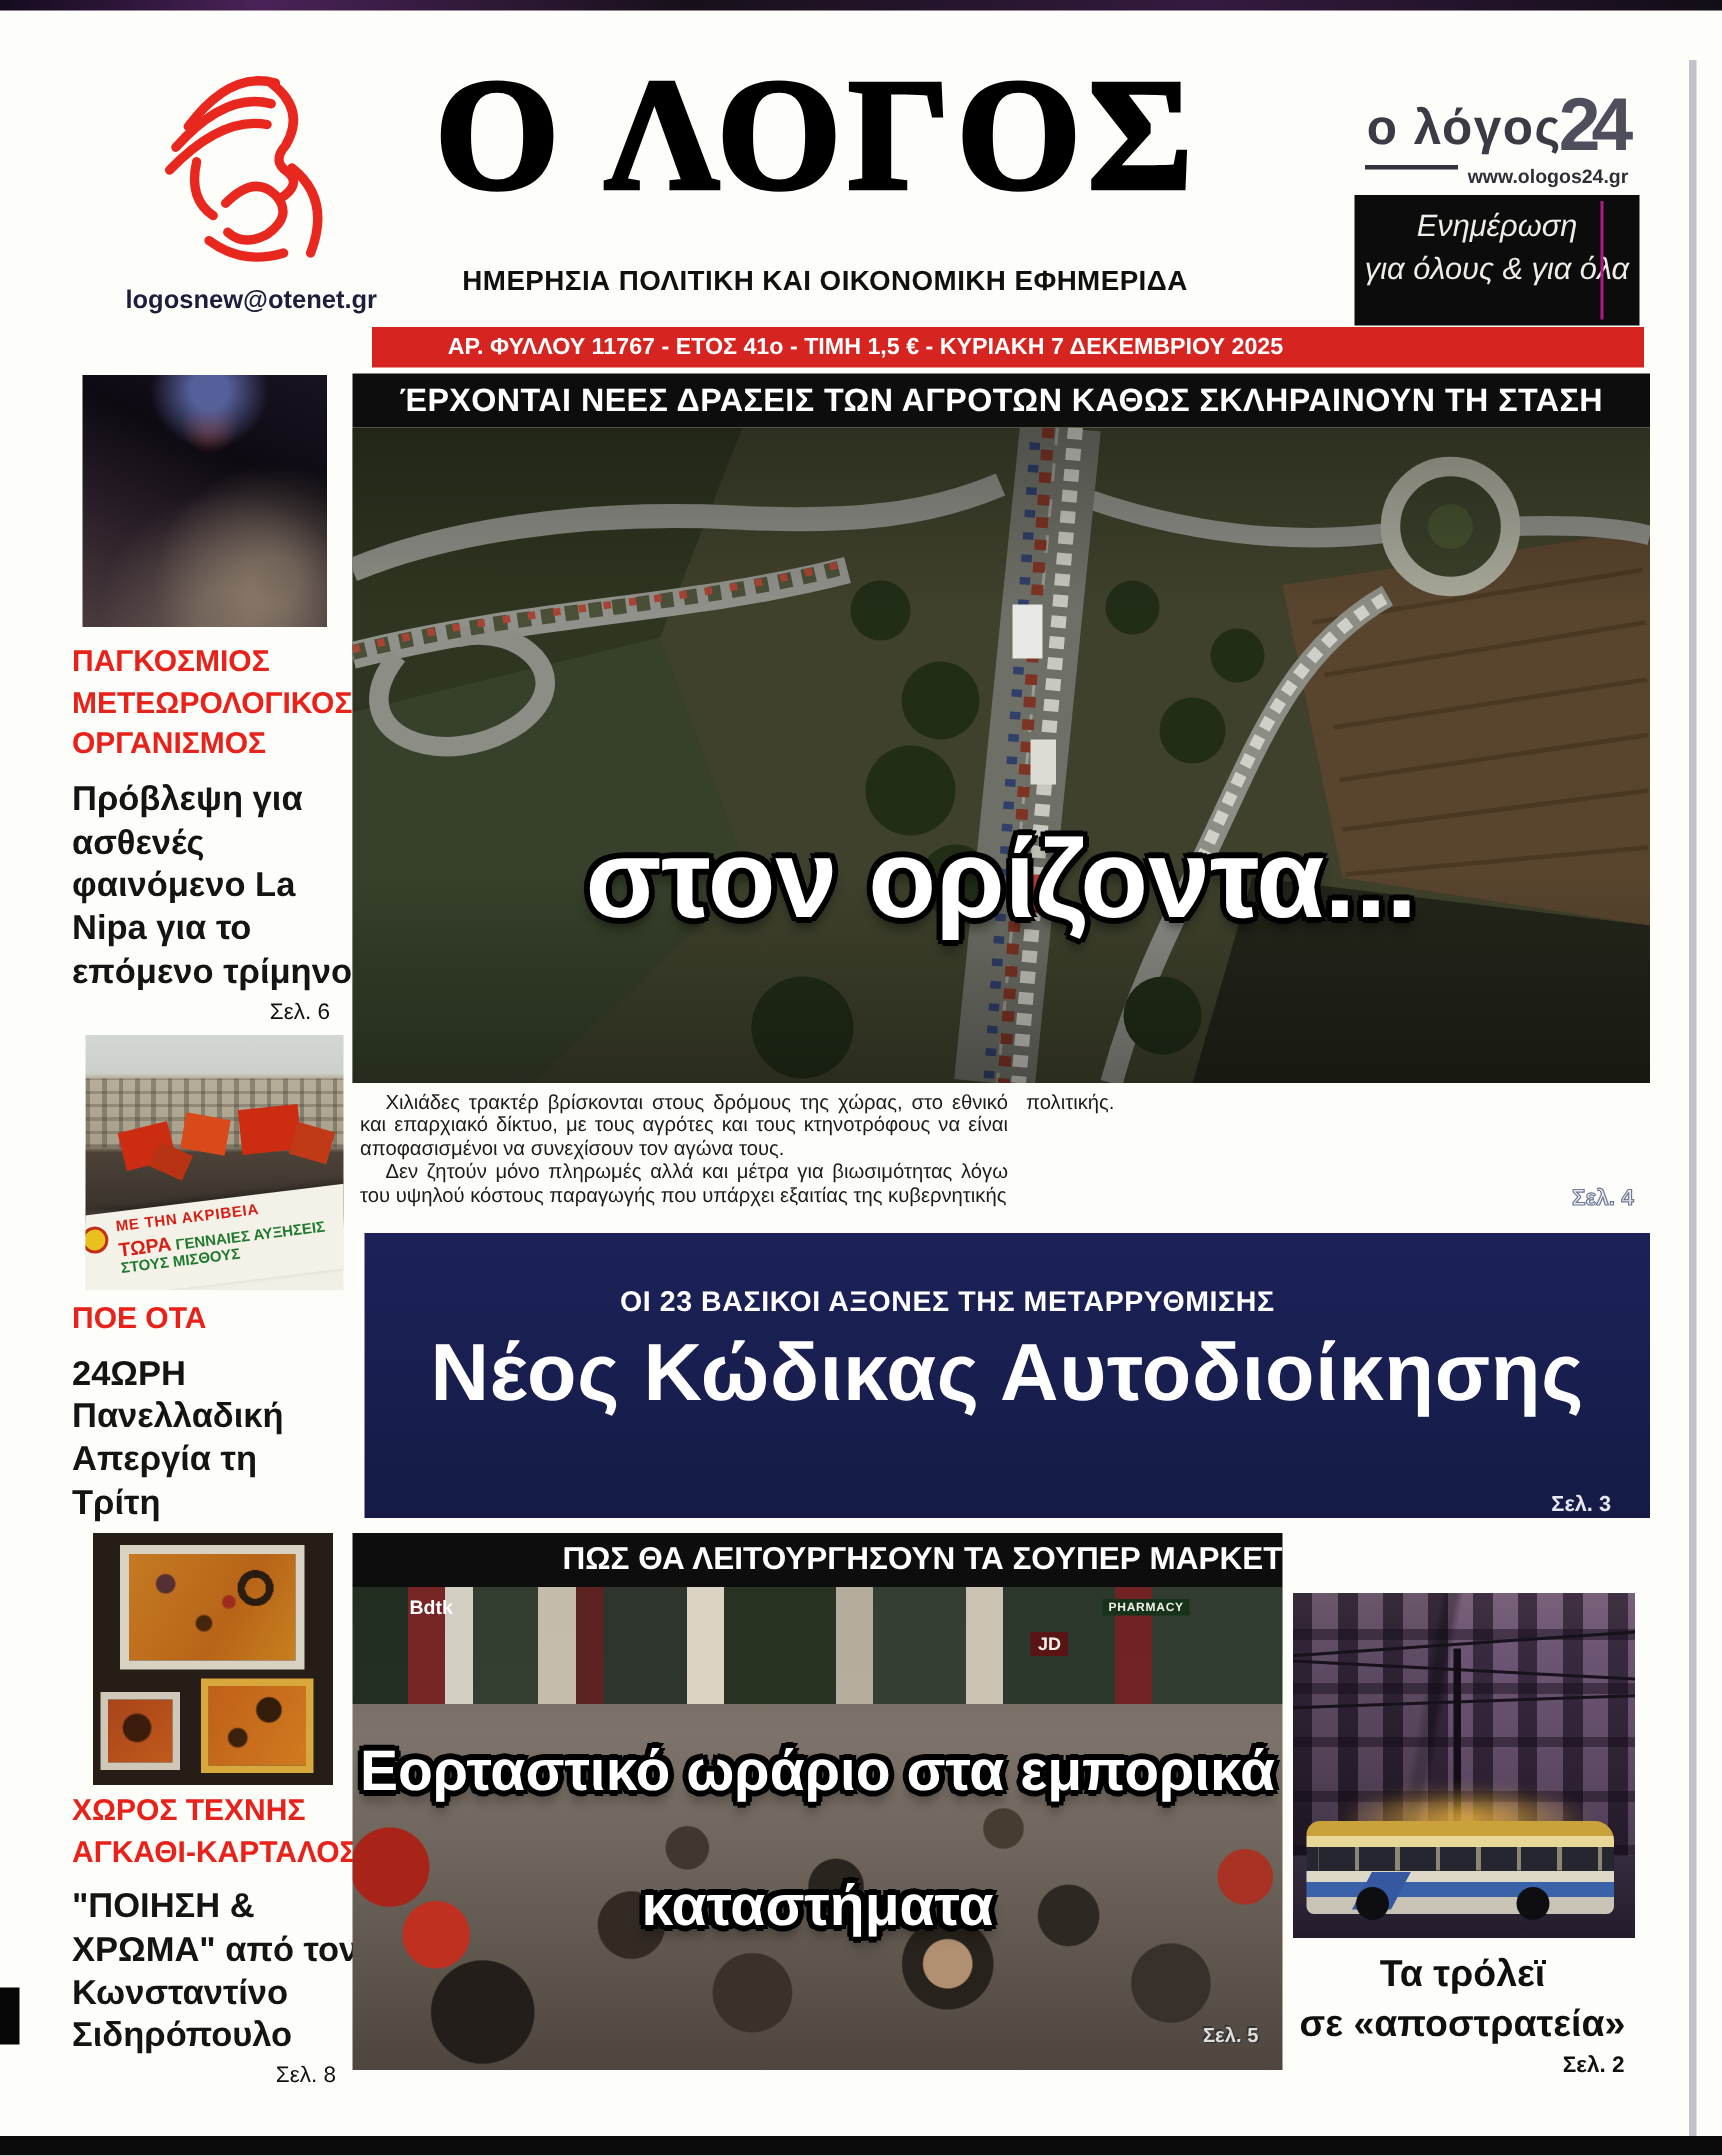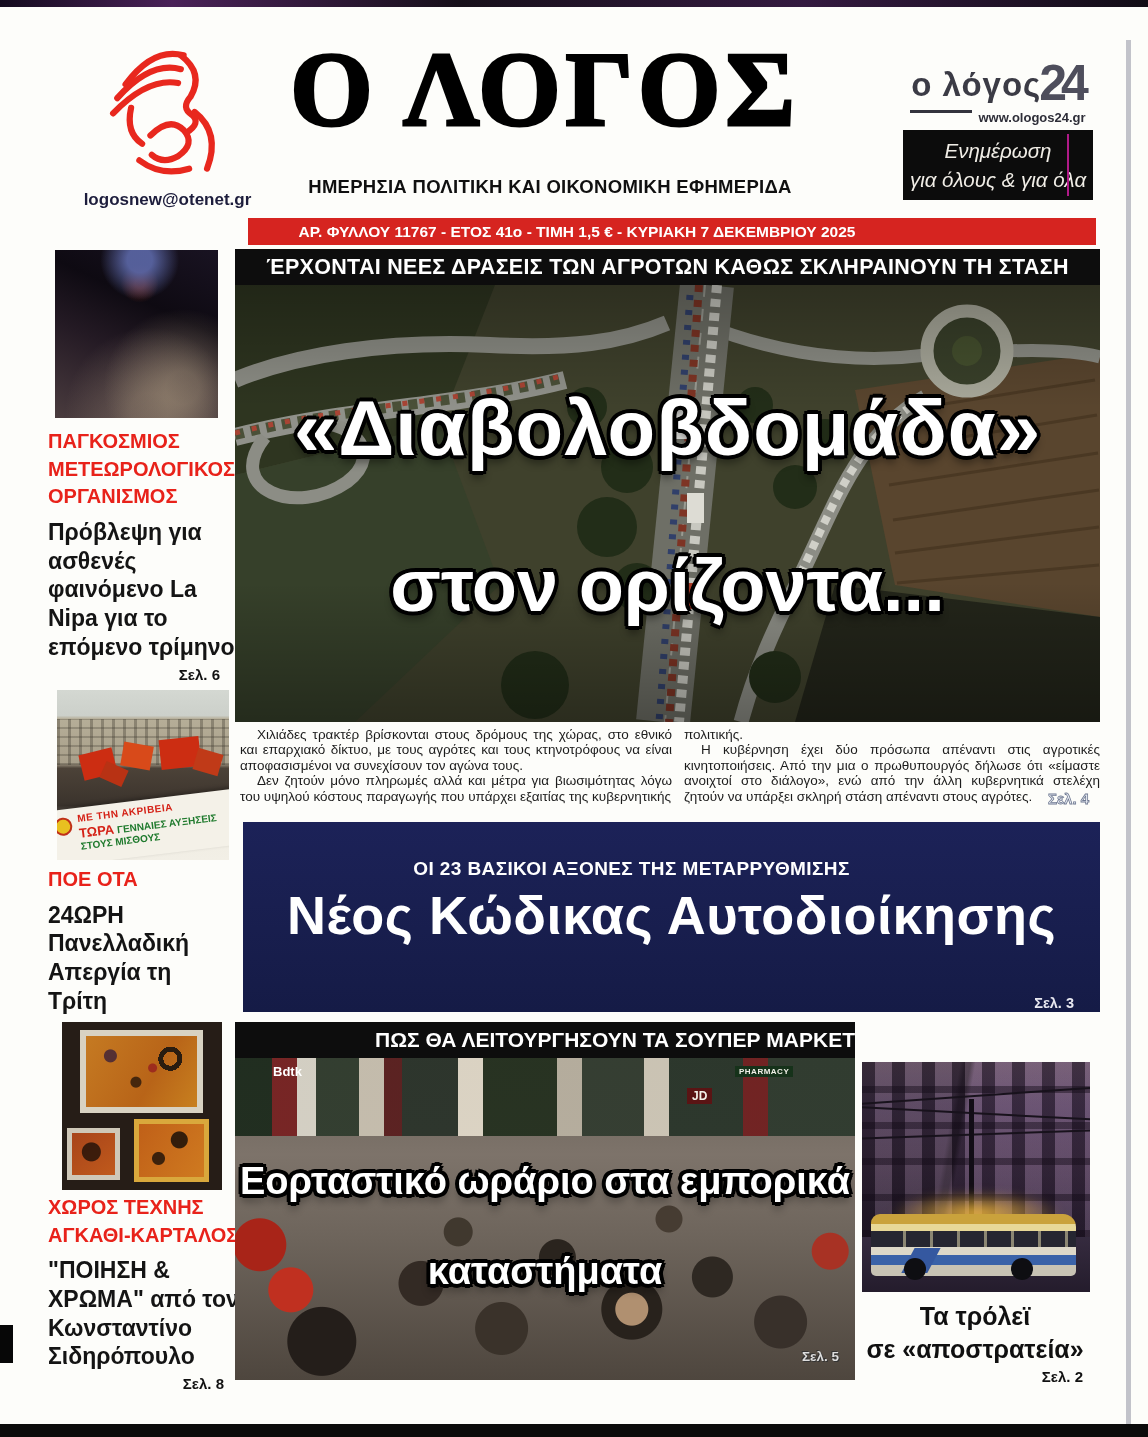--- a/index.html
+++ b/index.html
@@ -26,37 +26,37 @@
            font-weight:bold; font-size:18.5px; color:#101010; letter-spacing:.3px; }
 
   .l24 { position:absolute; left:898px; top:50px; width:200px; text-align:center; }
   .l24-row { position:relative; display:inline-block; }
   .l24-word { font-weight:bold; font-size:33px; color:#3b3b45; letter-spacing:1px; }
   .l24-num { font-weight:bold; font-size:50px; color:#4e4e5c; letter-spacing:-6px;
              position:relative; top:4px; left:-2px; }
   .l24-urlrow { display:flex; justify-content:center; gap:6px; margin-top:2px; }
   .l24-line { width:62px; height:3px; background:#33333d; }
   .l24-url { font-weight:bold; font-size:13px; color:#2e2e38; }
-  .slogan-box { position:absolute; left:903px; top:130px; width:190px; height:70px;
+  .slogan-box { position:absolute; left:903px; top:130px; width:190px; height:87px;
            background:#0c0c0c; color:#f0ede6; font-style:italic; font-size:20.5px;
            line-height:1.4; text-align:center; padding-top:7px; }
   .slogan-line { position:absolute; right:24px; top:4px; bottom:4px; width:2px; background:#b01a88; }
 
   .issue-bar { position:absolute; left:248px; top:218px; width:848px; height:27px;
            background:#d62420; color:#fff; font-weight:bold; font-size:15.5px;
            line-height:27px; text-align:center; padding-right:190px; }
   .top-banner { position:absolute; left:235px; top:249px; width:865px; height:36px;
            background:#0d0d0d; color:#fff; font-weight:bold; font-size:21.5px;
            line-height:36px; text-align:center; letter-spacing:.3px; }
 
   
   .sb-block { position:absolute; width:188px; }
   .sb-kicker { font-weight:bold; font-size:20px; line-height:1.38; color:#e8221a; }
   .sb-title  { font-weight:bold; font-size:23px; line-height:1.25; color:#141414; margin-top:7px; }
-  .sb-page   { font-weight:bold; font-size:15px; color:#111; text-align:right; padding-right:16px; margin-top:4px; }
+  .sb-page   { font-weight:normal; font-size:15px; color:#111; text-align:right; padding-right:16px; margin-top:4px; }
 
   .sb-photo { position:absolute; overflow:hidden; }
   .photo-wet { left:55px; top:250px; width:163px; height:168px;
     background:
       radial-gradient(circle at 78% 82%, rgba(205,185,150,.38) 0 9%, transparent 42%),
       radial-gradient(circle at 58% 96%, rgba(190,170,140,.32) 0 10%, transparent 45%),
       radial-gradient(circle at 52% 6%, rgba(92,104,168,.9) 0 7%, transparent 22%),
       radial-gradient(circle at 52% 20%, rgba(160,60,40,.5) 0 3%, transparent 12%),
       linear-gradient(205deg,#191322 0%,#0e0a12 35%,#241a24 60%,#3c2f35 85%,#4a3c3e 100%); }
 
@@ -313,32 +313,30 @@
           <circle cx="402" cy="302" r="24"></circle>
         <circle cx="352" cy="122" r="20"></circle>
           <circle cx="560" cy="202" r="22"></circle>
           <circle cx="590" cy="152" r="18"></circle>
         <circle cx="300" cy="400" r="34"></circle>
           <circle cx="520" cy="120" r="18"></circle>
           <circle cx="540" cy="392" r="26"></circle>
       </g>
     </svg>
     <div class="vignette"></div>
-    <div class="outline-head lead-h1">«Διαβολοβδομάδα»</div>
     <div class="outline-head lead-h2">στον ορίζοντα...</div>
   </div>
 
   <div class="lead-body">
     <div class="lead-col col1">
       <p>Χιλιάδες τρακτέρ βρίσκονται στους δρόμους της χώρας, στο εθνικό και επαρχιακό δίκτυο, με τους αγρότες και τους κτηνοτρόφους να είναι αποφασισμένοι να συνεχίσουν τον αγώνα τους.</p>
       <p>Δεν ζητούν μόνο πληρωμές αλλά και μέτρα για βιωσιμότητας λόγω του υψηλού κόστους παραγωγής που υπάρχει εξαιτίας της κυβερνητικής</p>
     </div>
     <div class="lead-col col2">
       <p style="text-indent:0;">πολιτικής.</p>
-      <p>Η κυβέρνηση έχει δύο πρόσωπα απέναντι στις αγροτικές κινητοποιήσεις. Από την μια ο πρωθυπουργός δήλωσε ότι «είμαστε ανοιχτοί στο διάλογο», ενώ από την άλλη κυβερνητικά στελέχη ζητούν να υπάρξει σκληρή στάση απέναντι στους αγρότες.</p>
     </div>
   </div>
   <div class="pg-ghost lead-pg">Σελ. 4</div>
 
   <div class="navy-box">
     <div class="reform-kicker">ΟΙ 23 ΒΑΣΙΚΟΙ ΑΞΟΝΕΣ ΤΗΣ ΜΕΤΑΡΡΥΘΜΙΣΗΣ</div>
     <div class="reform-title">Νέος Κώδικας Αυτοδιοίκησης</div>
     <div class="reform-pg">Σελ. 3</div>
   </div>
 

